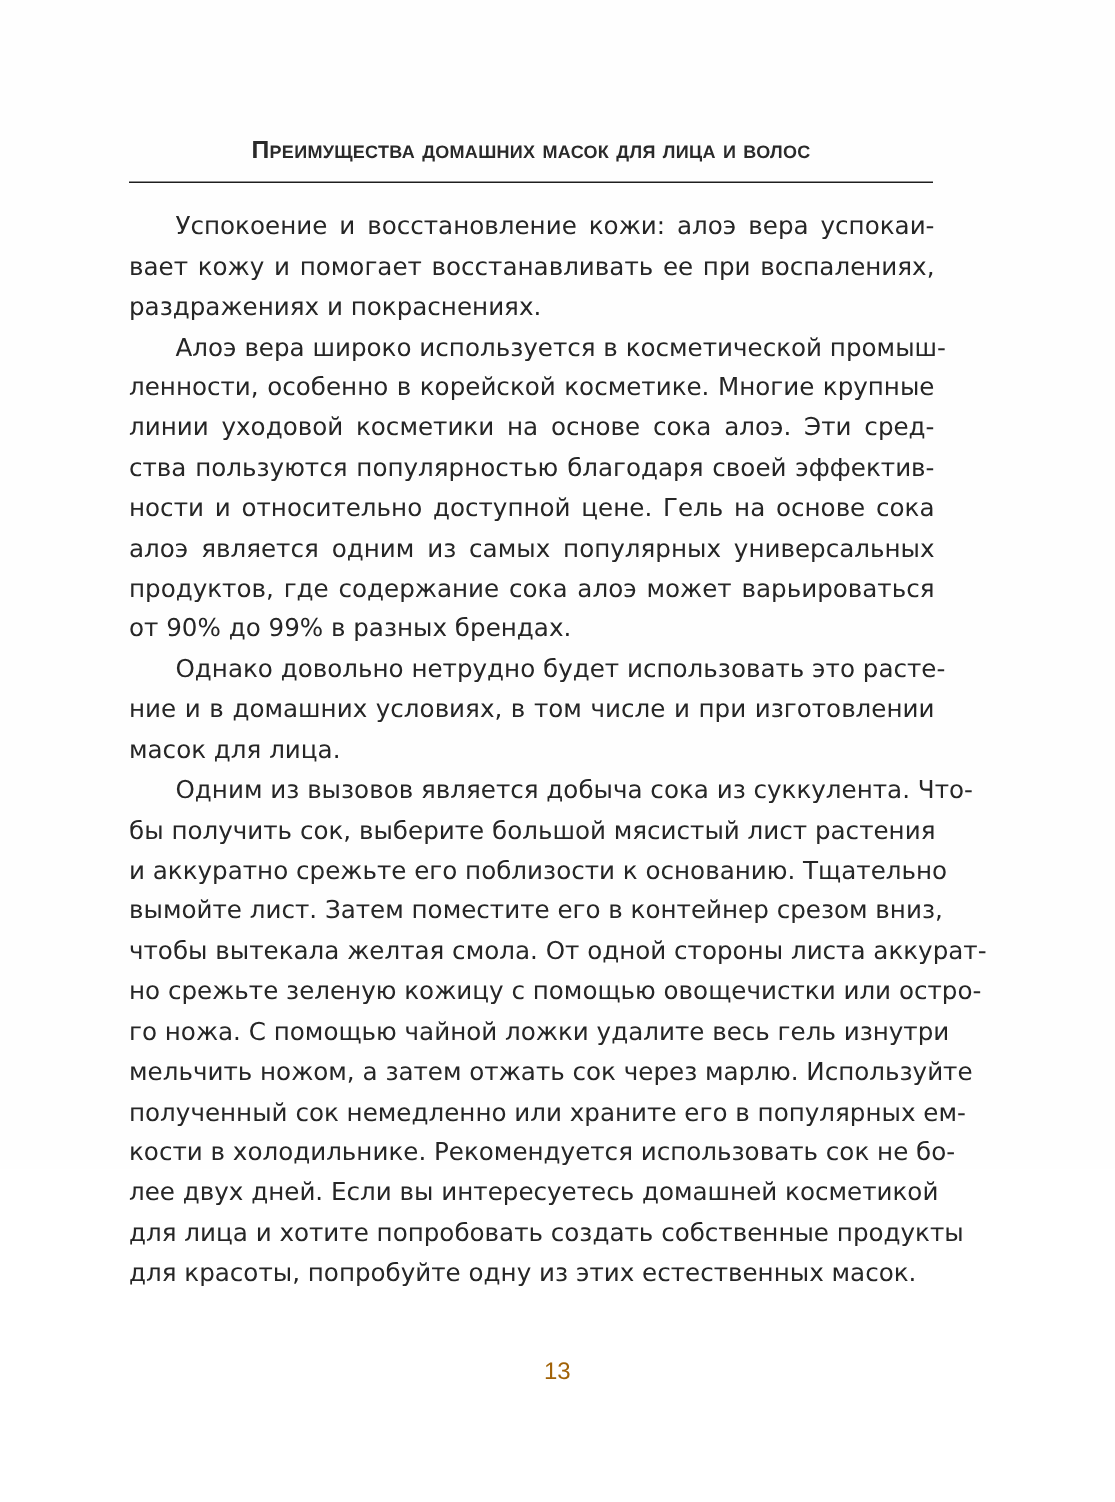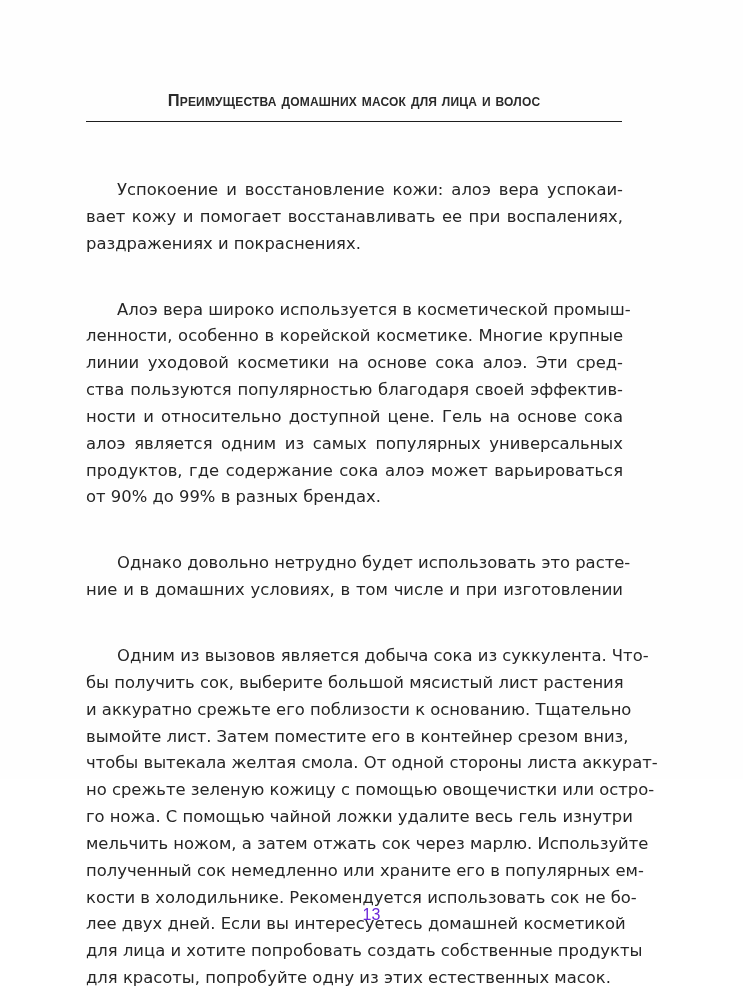--- a/index.html
+++ b/index.html
@@ -21,26 +21,26 @@
     }
     .body-text {
       position: absolute; left: 86px; width: 537px; top: 138px;
       font-family: "DejaVu Sans", sans-serif;
       font-size: 16.4px;
       line-height: 26.85px;
       color: #262626;
     }
     .line { display: block; white-space: nowrap; text-align: justify; text-align-last: justify; }
     .line.last { text-align-last: left; }
-    .line.first { text-indent: 31px; margin-top: 39px; }
+    .line.first { text-indent: 31px; }
     .folio {
       position: absolute; left: 0; width: 743px; top: 906px;
       text-align: center;
       font-family: "Liberation Sans", sans-serif;
-      font-size: 16px; color: #6d28d9;
+      font-size: 16px; color: #a16207;
     }
   </style>
 </head>
 <body>
 
 <div class="page">
   <div class="running-head">Преимущества домашних масок для лица и волос</div>
   <div class="rule"></div>
 
   <div class="body-text">
@@ -55,20 +55,21 @@
       <span class="line">линии уходовой косметики на основе сока алоэ. Эти сред-</span>
       <span class="line">ства пользуются популярностью благодаря своей эффектив-</span>
       <span class="line">ности и относительно доступной цене. Гель на основе сока</span>
       <span class="line">алоэ является одним из самых популярных универсальных</span>
       <span class="line">продуктов, где содержание сока алоэ может варьироваться</span>
       <span class="line last">от 90% до 99% в разных брендах.</span>
     </div>
     <div>
       <span class="line first">Однако довольно нетрудно будет использовать это расте-</span>
       <span class="line">ние и в домашних условиях, в том числе и при изготовлении</span>
+      <span class="line last">масок для лица.</span>
     </div>
     <div>
       <span class="line first">Одним из вызовов является добыча сока из суккулента. Что-</span>
       <span class="line">бы получить сок, выберите большой мясистый лист растения</span>
       <span class="line">и аккуратно срежьте его поблизости к основанию. Тщательно</span>
       <span class="line">вымойте лист. Затем поместите его в контейнер срезом вниз,</span>
       <span class="line">чтобы вытекала желтая смола. От одной стороны листа аккурат-</span>
       <span class="line">но срежьте зеленую кожицу с помощью овощечистки или остро-</span>
       <span class="line">го ножа. С помощью чайной ложки удалите весь гель изнутри</span>
       <span class="line">мельчить ножом, а затем отжать сок через марлю. Используйте</span>

